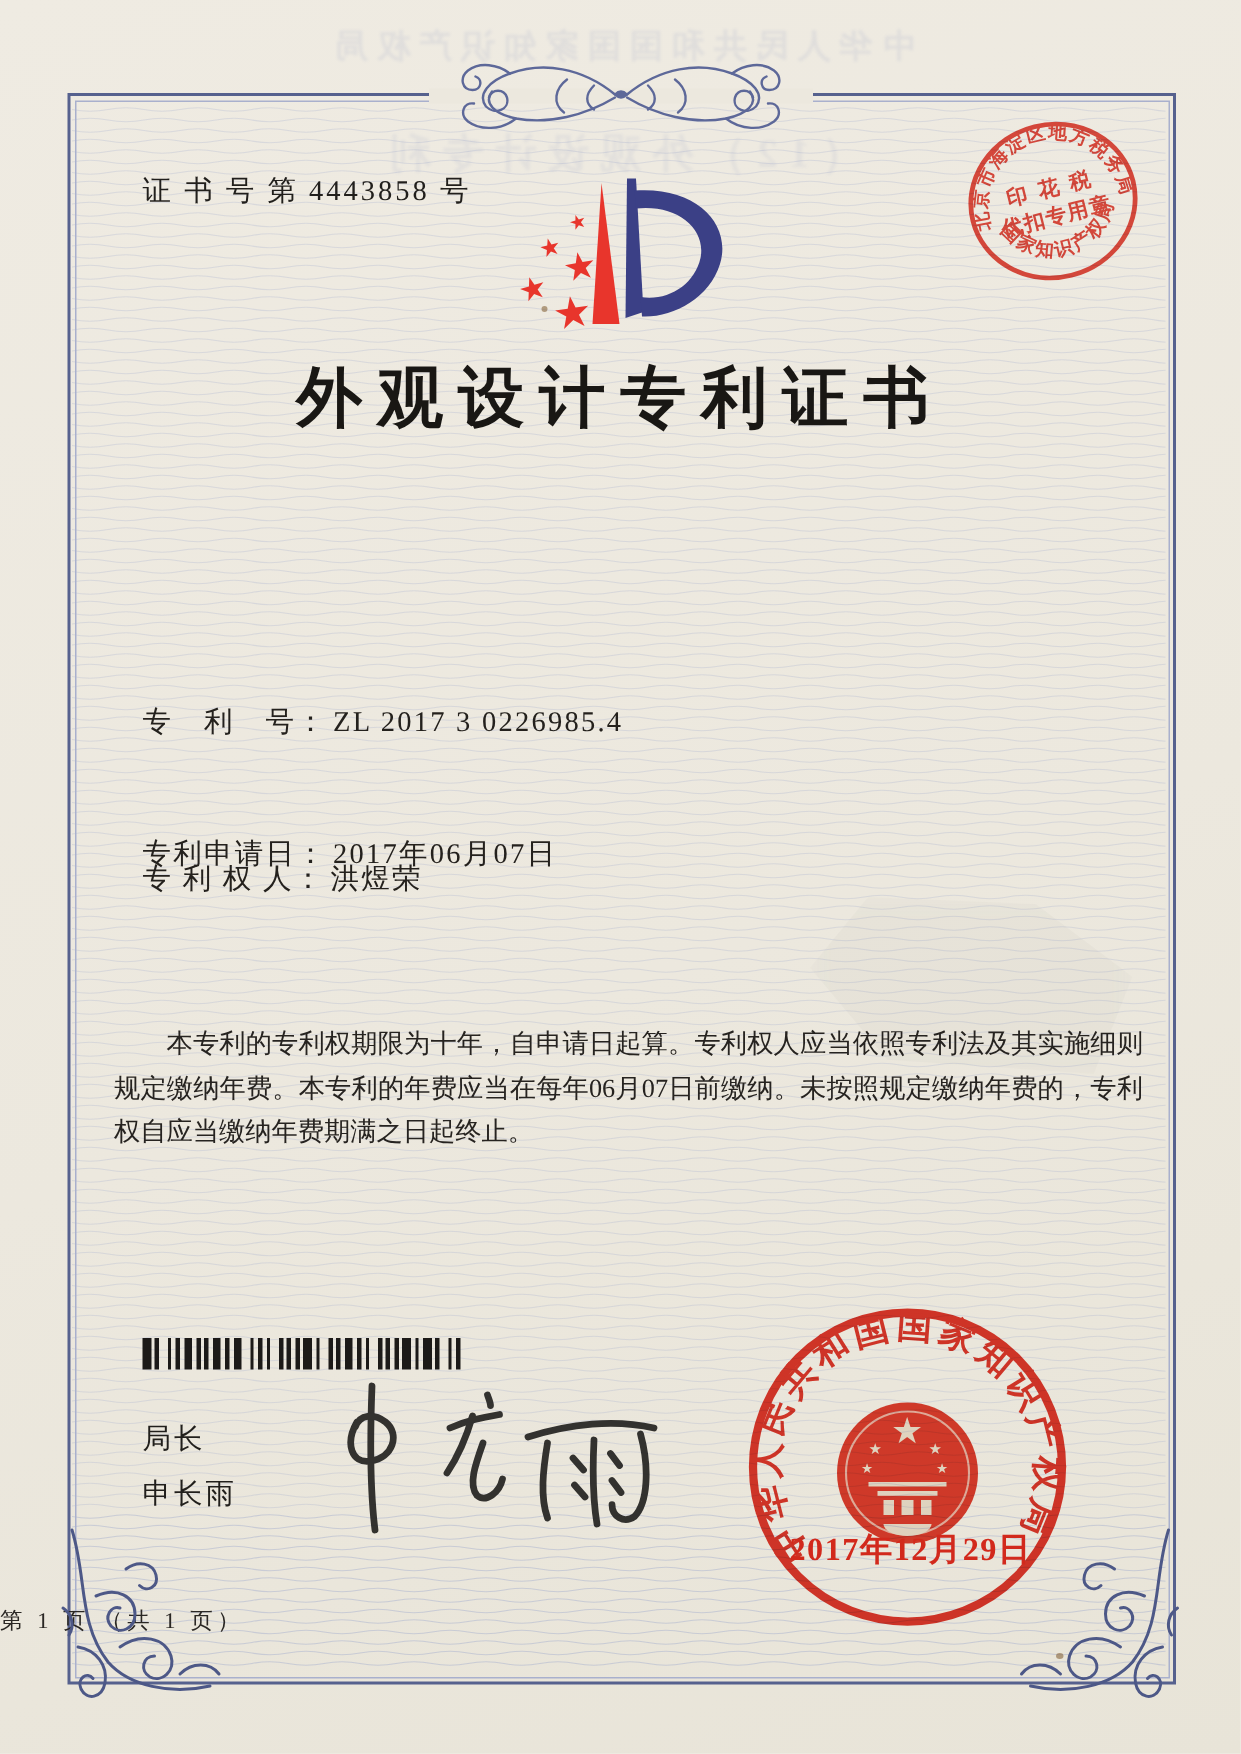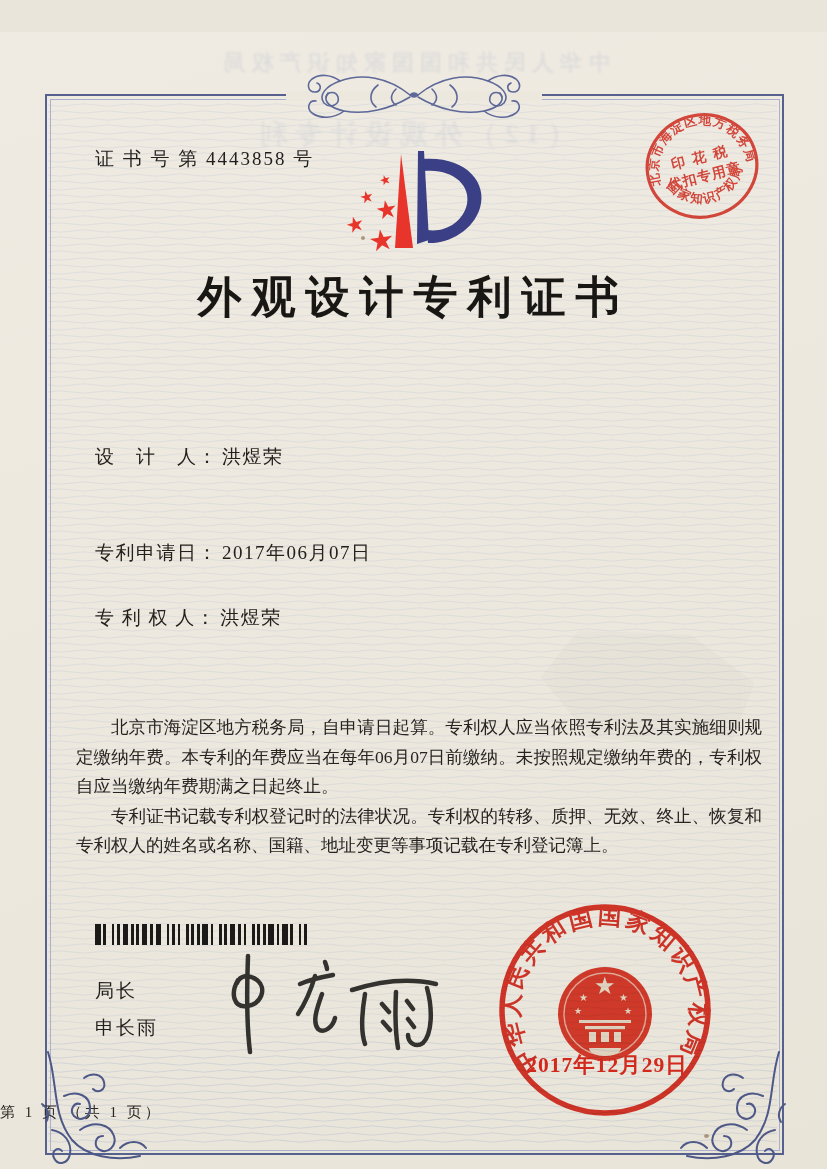--- a/index.html
+++ b/index.html
@@ -5,21 +5,20 @@
   html,body{margin:0;padding:0;}
   body{
     width:827px;height:1169px;position:relative;overflow:hidden;
     background:#e9e5da;
     font-family:"Liberation Serif","DejaVu Serif",serif;
     color:#211f1c;
   }
   .page{
     position:absolute;inset:0;
     background:linear-gradient(160deg,#efebe2 0%,#ece8de 55%,#e8e4d8 100%);
-    margin-top:32px;
   }
   
   .frame{
     position:absolute;left:45px;top:62px;width:735px;height:1057px;
     border:2.5px solid #56618e;
   }
   .frame-inner{
     position:absolute;inset:2.5px;border:1px solid #a9b0cd;
   }
   .waves{position:absolute;left:48px;top:65px;z-index:0;pointer-events:none;}
@@ -260,33 +259,32 @@
     <g>
       <polygon points="71,12 65,106 83,106" fill="#e8352c"></polygon>
       <polygon points="88,9 94,9 99,98 87,102" fill="#3b4086"></polygon>
       <path d="M93,17 C135,14 158,40 150,66 C143,89 118,102 98,101 L97,88
                C115,91 133,80 137,62 C141,42 121,26 94,29 Z" fill="#3b4086"></path>
     </g>
   </svg>
 
   <div class="title">外观设计专利证书</div>
 
-  <div class="field" style="top:412px">
-    <span>设　计　人</span><span>：</span><span class="val">洪煜荣</span>
+  <div class="field" style="top:468px">
+    <span>专　利　号</span><span>：</span><span class="val">ZL 2017 3 0226985.4</span>
   </div>
-  <div class="field" style="top:508px">
+  <div class="field" style="top:556px">
     <span>专利申请日</span><span>：</span><span class="val">2017年06月07日</span>
   </div>
   <div class="field" style="top:573px">
     <span>专 利 权 人</span><span>：</span><span class="val">洪煜荣</span>
   </div>
 
   <div class="body-text">
-    <p>北京市海淀区地方税务局，自申请日起算。专利权人应当依照专利法及其实施细则规定缴纳年费。本专利的年费应当在每年06月07日前缴纳。未按照规定缴纳年费的，专利权自应当缴纳年费期满之日起终止。</p>
-    <p>专利证书记载专利权登记时的法律状况。专利权的转移、质押、无效、终止、恢复和专利权人的姓名或名称、国籍、地址变更等事项记载在专利登记簿上。</p>
+    <p>本专利的专利权期限为十年，自申请日起算。专利权人应当依照专利法及其实施细则规定缴纳年费。本专利的年费应当在每年06月07日前缴纳。未按照规定缴纳年费的，专利权自应当缴纳年费期满之日起终止。</p>
   </div>
 
   <div class="barcode" id="barcode">
       <i style="width: 5.51282px; background: rgb(28, 26, 24);"></i>
       <i style="width: 2.75641px; background: transparent;"></i>
       <i style="width: 2.75641px; background: rgb(28, 26, 24);"></i>
       <i style="width: 5.51282px; background: transparent;"></i>
       <i style="width: 2.75641px; background: rgb(28, 26, 24);"></i>
       <i style="width: 2.75641px; background: transparent;"></i>
       <i style="width: 2.75641px; background: rgb(28, 26, 24);"></i>

